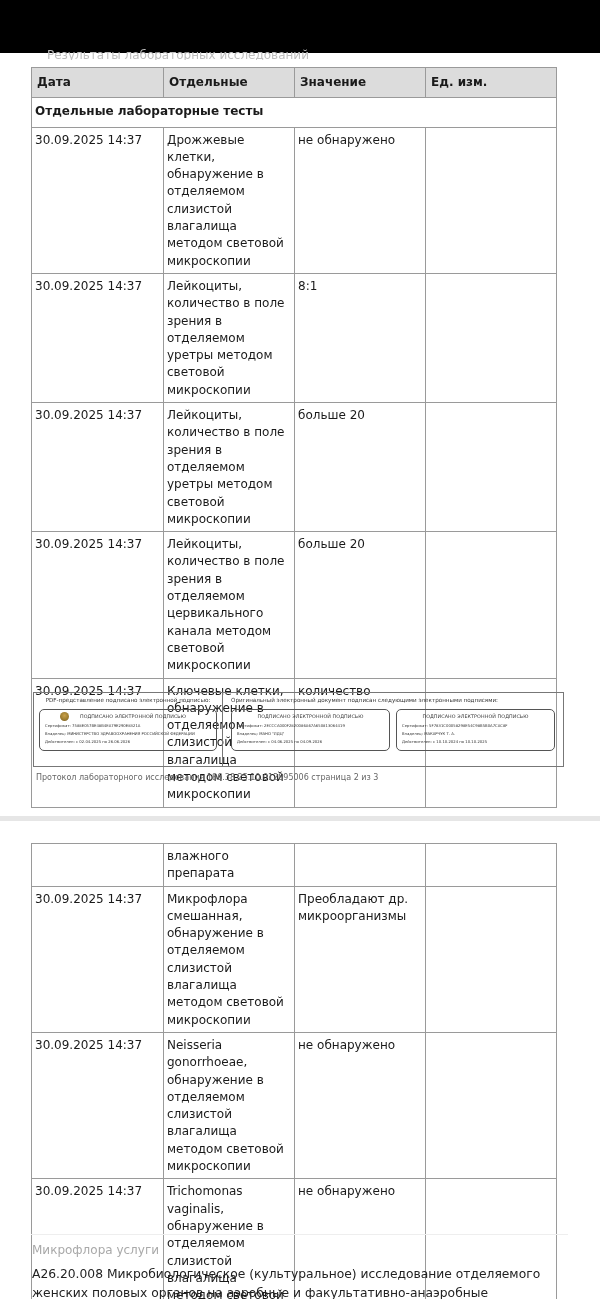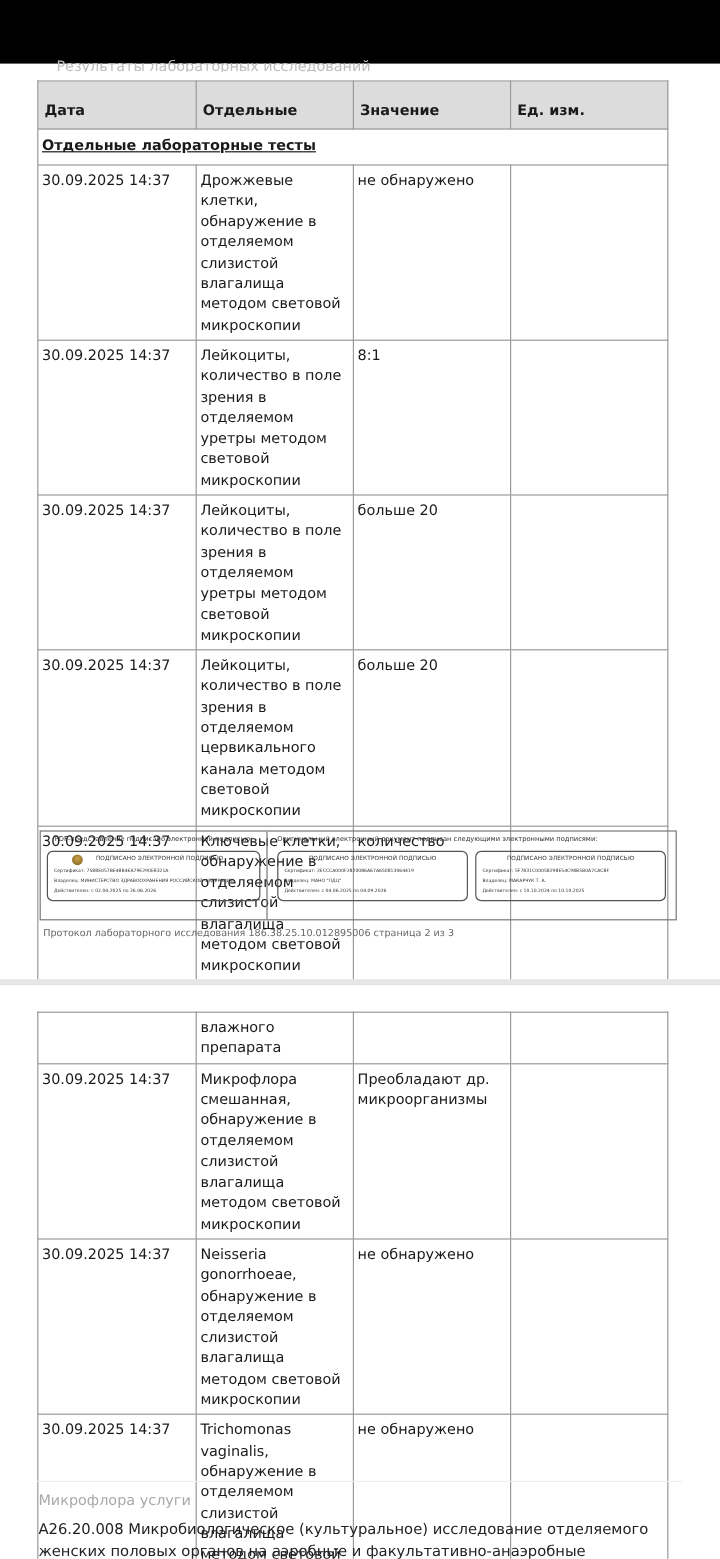--- a/index.html
+++ b/index.html
@@ -5,22 +5,22 @@
   * { box-sizing: border-box; margin: 0; padding: 0; }
   html, body { width: 600px; height: 1299px; background: #ffffff; overflow: hidden; }
   body { font-family: "DejaVu Sans", sans-serif; color: #1a1a1a; position: relative; }
 
   .topbar { position: absolute; left: 0; top: 0; width: 600px; height: 53px; background: #000; }
   .section-caption { position: absolute; left: 33px; top: 44px; font-size: 12px; color: #bdbdbd; white-space: nowrap; overflow: hidden; height: 16px; line-height: 16px; }
   .section-caption span { position: relative; top: 3px; margin-left: 14px; }
 
   table.results { border-collapse: collapse; position: absolute; left: 31px; width: 525px; table-layout: fixed; font-size: 12px; line-height: 17.3px; }
   table.results td, table.results th { border: 1px solid #9a9a9a; vertical-align: top; padding: 4px 2px 3px 3px; text-align: left; font-weight: normal; }
-  table.results th { background: #dcdcdc; font-weight: bold; padding: 16px 2px 6px 5px; margin-top: 18px; }
-  table.results .group-row td { font-weight: bold; padding: 5px 2px 6px 3px; text-decoration: underline; }
+  table.results th { background: #dcdcdc; font-weight: bold; padding: 6px 2px 6px 5px; margin-top: 18px; }
+  table.results .group-row td { font-weight: bold; padding: 5px 2px 6px 3px; }
   col.c1 { width: 132px; } col.c2 { width: 131px; } col.c3 { width: 131px; } col.c4 { width: 131px; }
 
   #table1 { top: 67px; }
   #table2 { top: 843px; }
 
   .sig-frame { position: absolute; left: 33px; top: 692px; width: 531px; height: 75px; border: 1px solid #777; display: flex; }
   .sig-left { width: 189px; border-right: 1px solid #777; padding: 4px 5px; }
   .sig-right { flex: 1; padding: 4px 8px; }
   .sig-heading { font-size: 5.6px; color: #333; text-align: center; white-space: nowrap; }
   .sig-right .sig-heading { text-align: left; }

